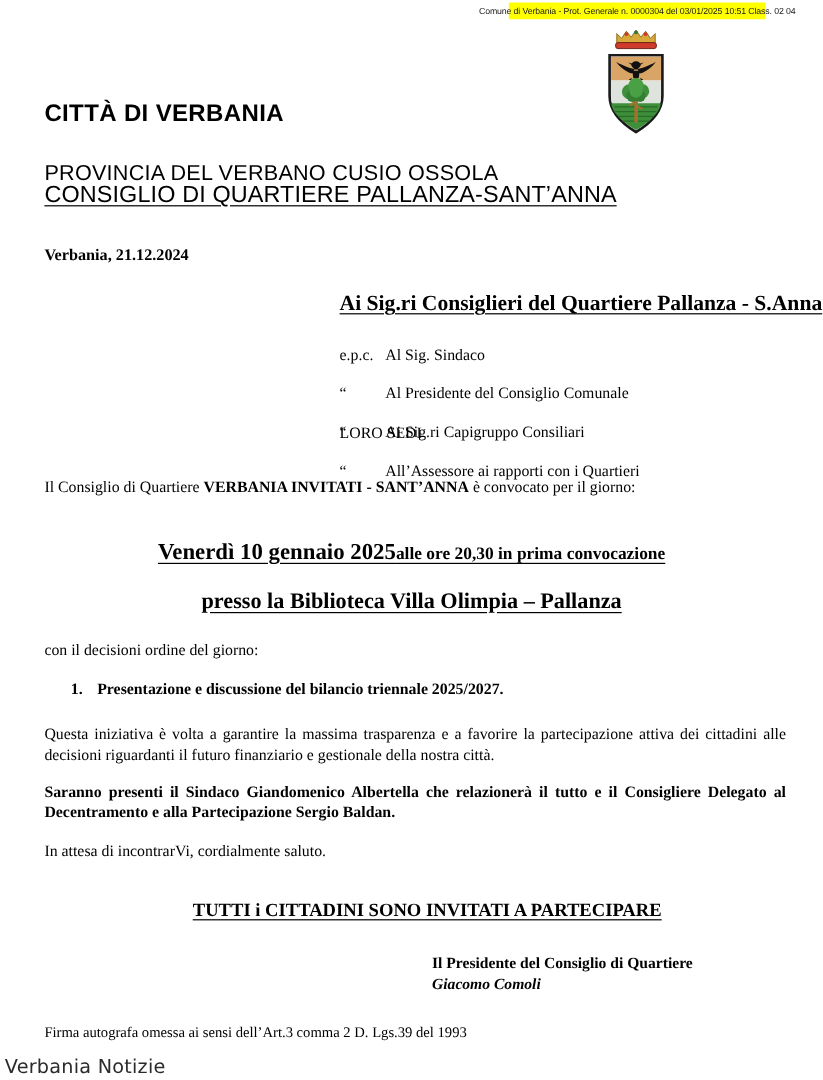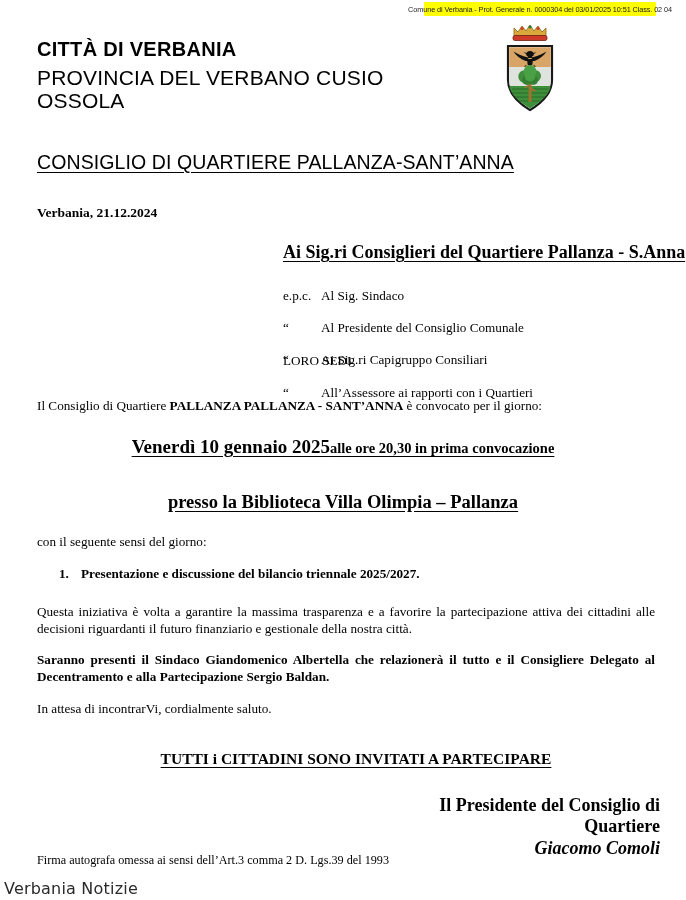--- a/index.html
+++ b/index.html
@@ -15,21 +15,21 @@
     overflow: hidden;
     font-family: "Liberation Serif", "DejaVu Serif", serif;
     color: #000000;
   }
 
   
   .prot-banner {
     position: absolute;
     top: 2px;
     left: 424px;
-    width: 232px;
+    width: 214px;
     height: 14px;
     background: #ffff00;
     border-radius: 1px;
     display: flex;
     align-items: center;
     justify-content: center;
   }
   .prot-banner .prot-text {
     font-family: "Liberation Sans", "DejaVu Sans", sans-serif;
     font-size: 7.3px;
@@ -44,27 +44,28 @@
     top: 38px;
     left: 37px;
     width: 440px;
   }
   .lh-line1 {
     font-family: "Liberation Sans", "DejaVu Sans", sans-serif;
     font-weight: bold;
     font-size: 20px;
     letter-spacing: 0.3px;
     line-height: 1.1;
+    margin-top: 46px;
   }
   .lh-line2 {
     font-family: "Liberation Sans", "DejaVu Sans", sans-serif;
     font-weight: normal;
-    font-size: 21px;
+    font-size: 18px;
     letter-spacing: 0.2px;
-    margin-top: 6px;
+    margin-top: 29px;
     line-height: 1.1;
   }
 
   
   .crest {
     position: absolute;
     top: 22px;
     left: 494px;
     width: 72px;
     height: 92px;
@@ -121,21 +122,21 @@
 
   .convoc-line { top: 398px; left: 37px; font-size: 13.2px; }
 
   
   .emph {
     position: absolute;
     left: 0; width: 686px;
     text-align: center;
     font-weight: bold;
   }
-  .emph1 { top: 436px; }
+  .emph1 { top: 450px; }
   .emph1 .big { font-size: 19px; text-decoration: underline; text-underline-offset: 3px; }
   .emph1 .small { font-size: 14.5px; text-decoration: underline; text-underline-offset: 3px; }
   .emph2 { top: 464px; font-size: 18px; }
   .emph2 span { text-decoration: underline; text-underline-offset: 3px; }
   .emph3 { top: 492px; font-size: 18.5px; }
   .emph3 span { text-decoration: underline; text-underline-offset: 3px; }
 
   .odg-intro { top: 534px; left: 37px; font-size: 13.2px; }
 
   .odg-item {
@@ -163,22 +164,22 @@
     top: 750px; left: 0; width: 686px;
     text-align: center;
     font-weight: bold; font-size: 15.5px; padding-left: 13px;
   }
   .invite span { text-decoration: underline; text-underline-offset: 3px; }
 
   .sign-block {
     position: absolute;
     top: 795px; left: 360px;
     width: 300px;
-    text-align: right;
-    font-size: 18px;
+    text-align: left;
+    font-size: 13px;
   }
   .sign-role { font-weight: bold; }
   .sign-name { font-weight: bold; font-style: italic; margin-top: 1px; }
 
   .footnote { top: 853px; left: 37px; font-size: 12.2px; text-align: right; }
 
   .watermark {
     position: absolute;
     top: 879px; left: 4px;
     font-family: "DejaVu Sans", "Liberation Sans", sans-serif;
@@ -261,28 +262,28 @@
       <span class="cc-row">
         <span class="cc-mark">“</span><span>Ai Sig.ri Capigruppo Consiliari</span>
       </span>
       <span class="cc-row">
         <span class="cc-mark">“</span><span>All’Assessore ai rapporti con i Quartieri</span>
       </span>
     </div>
 
     <div class="tx loro-sedi">LORO SEDI</div>
 
-    <div class="tx convoc-line"><span>Il Consiglio di Quartiere </span><span class="b">PALLANZA PALLANZA - SANT’ANNA</span><span> è convocato per il giorno:</span></div>
+    <div class="tx convoc-line"><span>Il Consiglio di Quartiere </span><span class="b">VERBANIA INVITATI - SANT’ANNA</span><span> è convocato per il giorno:</span></div>
 
     <div class="emph emph1"><span class="big">Venerdì 10 gennaio 2025</span><span class="small">alle ore 20,30 in prima convocazione</span></div>
 
 
     <div class="emph emph3"><span>presso la Biblioteca Villa Olimpia – Pallanza</span></div>
 
-    <div class="tx odg-intro">con il seguente sensi del giorno:</div>
+    <div class="tx odg-intro">con il decisioni ordine del giorno:</div>
 
     <div class="odg-item"><span class="odg-num">1.</span><span>Presentazione e discussione del bilancio triennale 2025/2027.</span></div>
 
     <div class="para para-trasp">Questa iniziativa è volta a garantire la massima trasparenza e a favorire la partecipazione attiva dei cittadini alle decisioni riguardanti il futuro finanziario e gestionale della nostra città.</div>
 
     <div class="para para-present">Saranno presenti il Sindaco Giandomenico Albertella che relazionerà il tutto e il Consigliere Delegato al Decentramento e alla Partecipazione Sergio Baldan.</div>
 
     <div class="para para-attesa">In attesa di incontrarVi, cordialmente saluto.</div>
 
     <div class="invite"><span>TUTTI i CITTADINI SONO INVITATI A PARTECIPARE</span></div>

